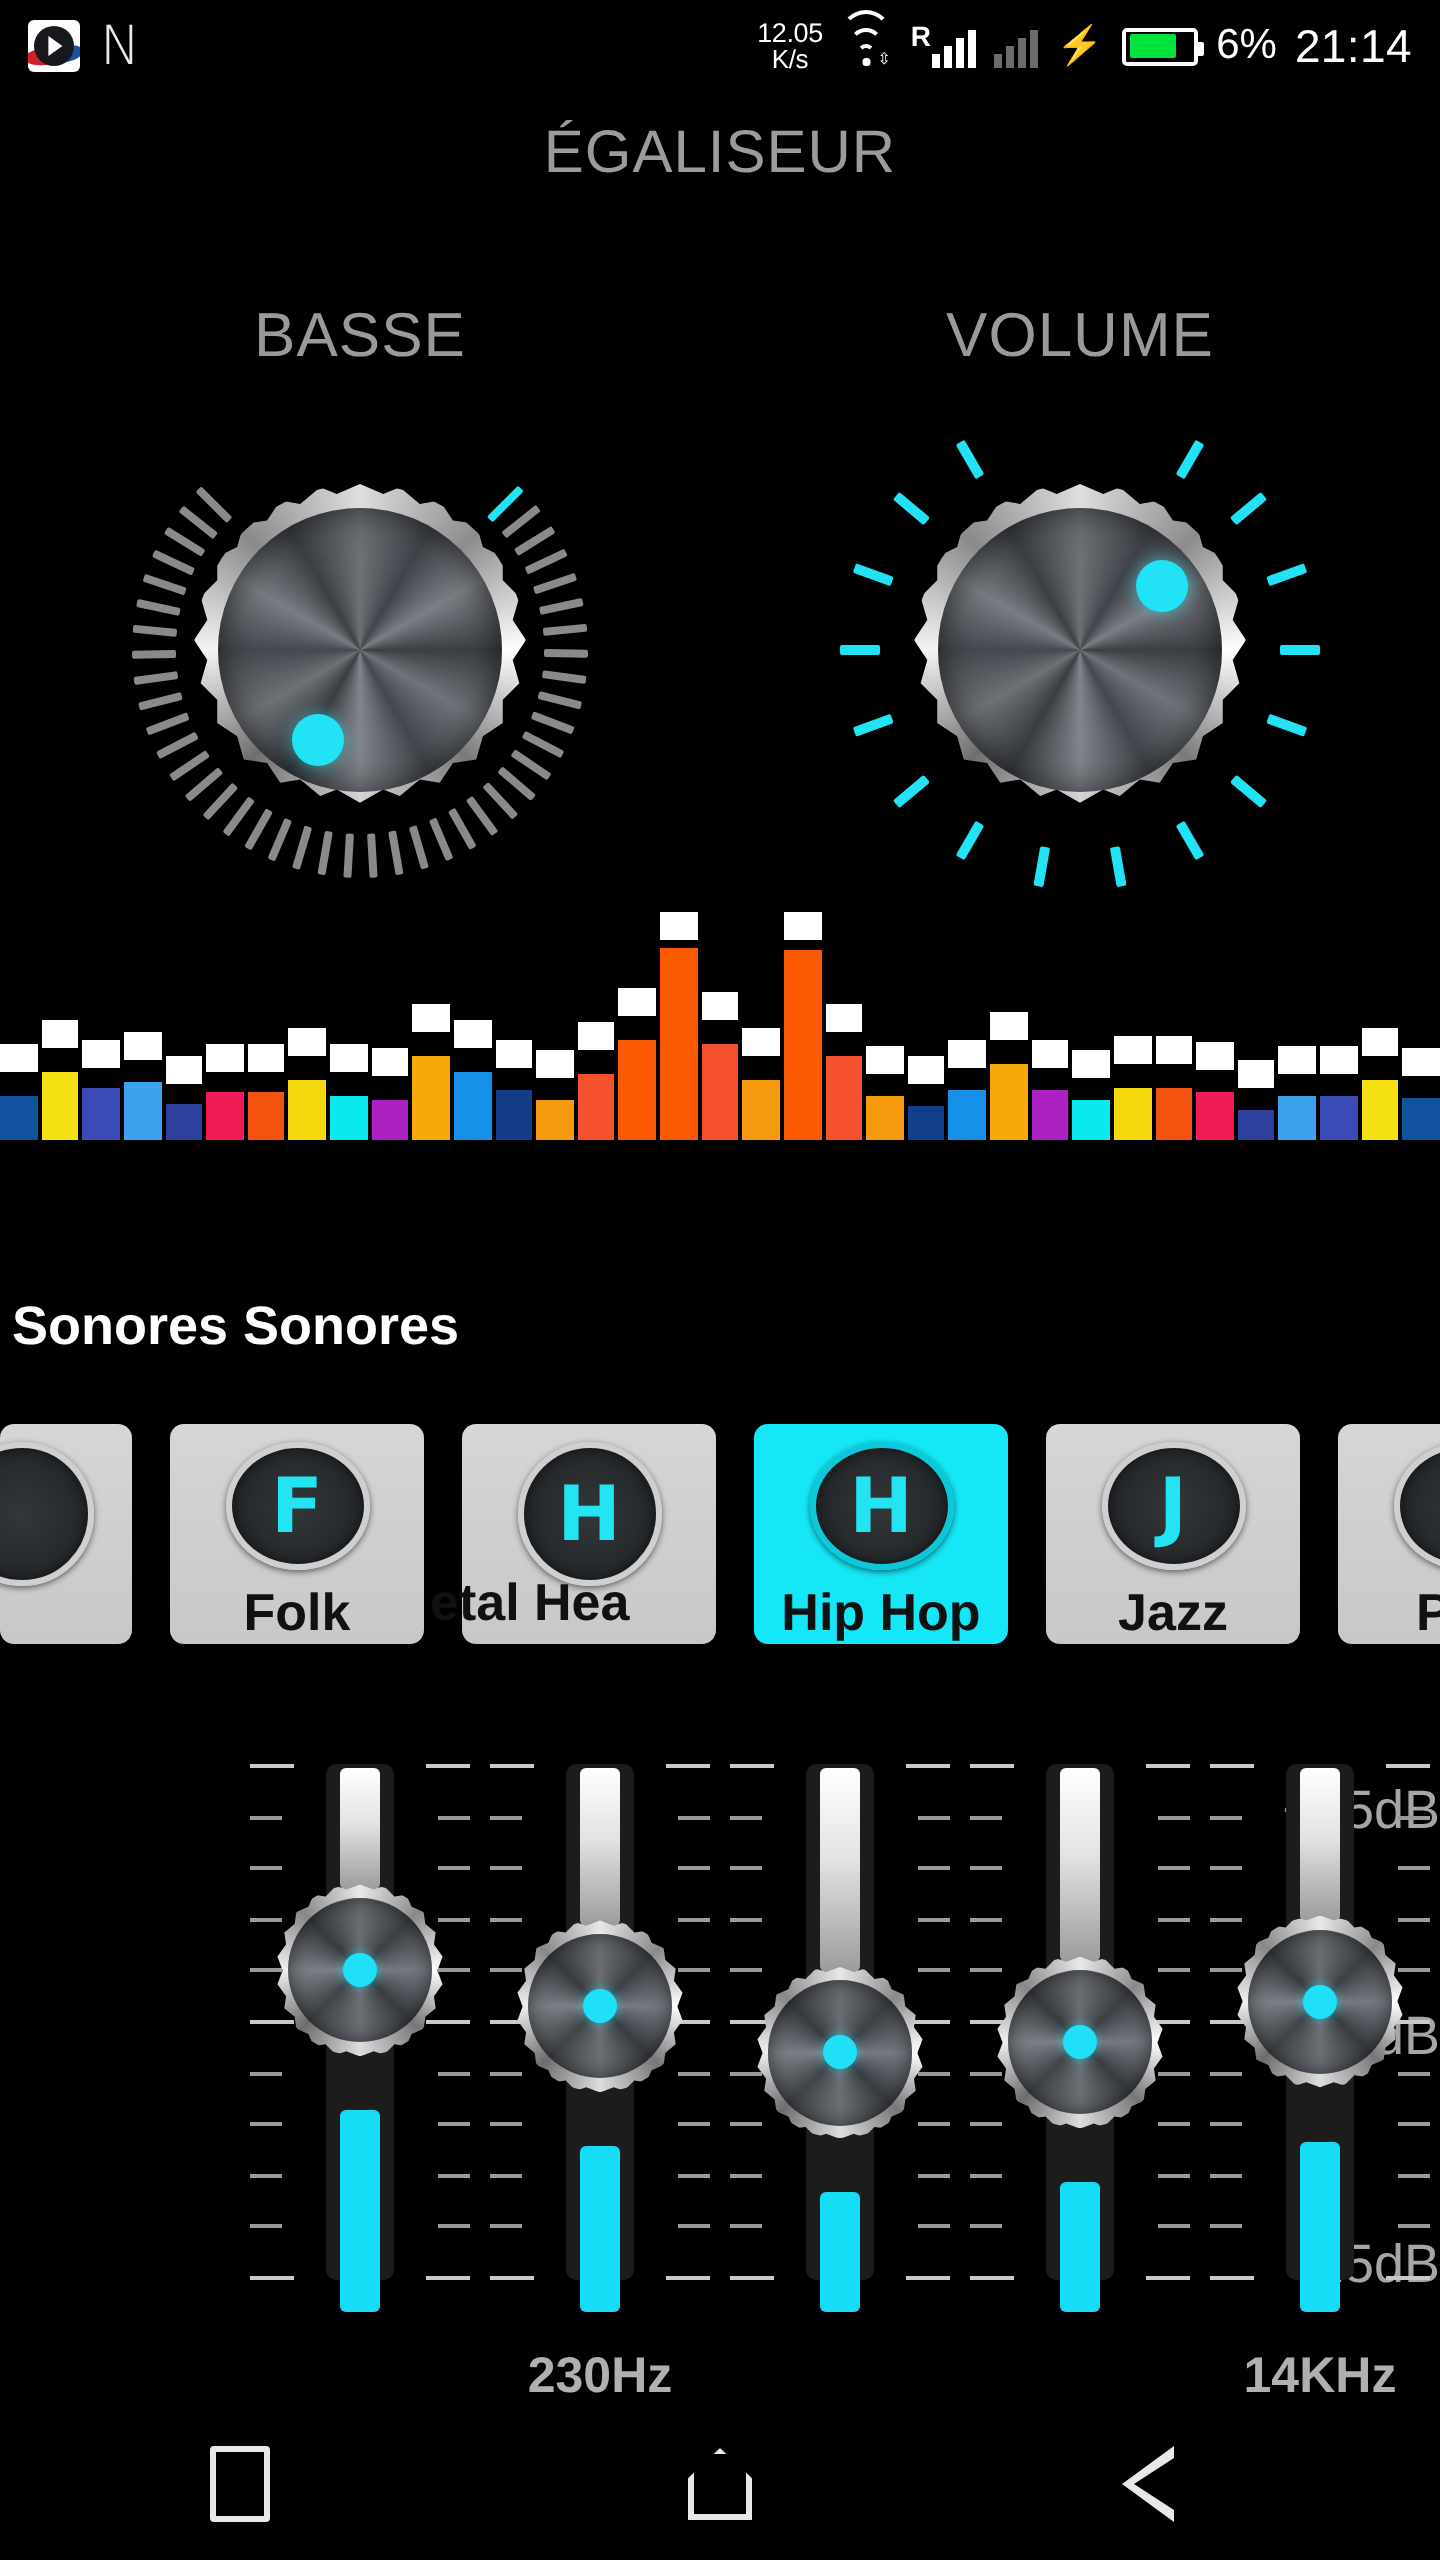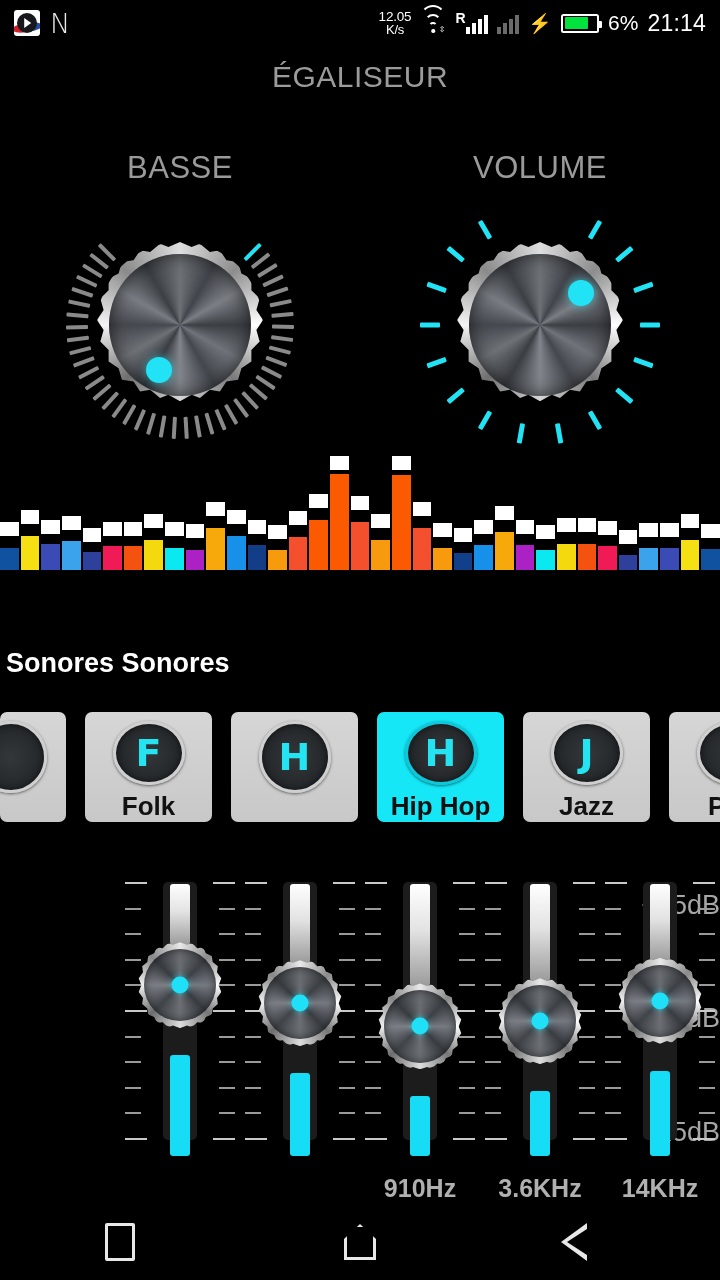--- a/index.html
+++ b/index.html
@@ -547,20 +547,21 @@
     <div class="preset partial">
       <div class="preset-badge"></div>
       <div class="preset-label"></div>
     </div>
     <div class="preset">
       <div class="preset-badge">F</div>
       <div class="preset-label">Folk</div>
     </div>
     <div class="preset clipped">
       <div class="preset-badge">H</div>
+      <div class="preset-label">etal     Hea</div>
     </div>
     <div class="preset selected">
       <div class="preset-badge">H</div>
       <div class="preset-label">Hip Hop</div>
     </div>
     <div class="preset">
       <div class="preset-badge">J</div>
       <div class="preset-label">Jazz</div>
     </div>
     <div class="preset">
@@ -634,20 +635,21 @@
         <i class="r" style="top: 242.4px;"></i>
         <i class="l long" style="top: 268px;"></i>
         <i class="r long" style="top: 268px;"></i>
       </div>
       <div class="thumb" style="top: 133.26px;">
         <div class="teeth"></div>
         <div class="face"></div>
         <div class="cdot"></div>
       </div>
     </div>
+    <div class="freq-label" style="left: 230px;">230Hz</div>
     <div class="slider" style="left: 365px;">
       <div class="track-box"></div>
       <div class="track-top" style="height: 102.48px;"></div>
       <div class="track-bot" style="height: 59.52px;"></div>
       <div class="ticks">
         <i class="l long" style="top: 12px;"></i>
         <i class="r long" style="top: 12px;"></i>
         <i class="l" style="top: 37.6px;"></i>
         <i class="r" style="top: 37.6px;"></i>
         <i class="l" style="top: 63.2px;"></i>
@@ -668,21 +670,20 @@
         <i class="r" style="top: 242.4px;"></i>
         <i class="l long" style="top: 268px;"></i>
         <i class="r long" style="top: 268px;"></i>
       </div>
       <div class="thumb" style="top: 156.48px;">
         <div class="teeth"></div>
         <div class="face"></div>
         <div class="cdot"></div>
       </div>
     </div>
-    <div class="freq-label" style="left: 350px;">910Hz</div>
     <div class="slider" style="left: 485px;">
       <div class="track-box"></div>
       <div class="track-top" style="height: 97.32px;"></div>
       <div class="track-bot" style="height: 64.68px;"></div>
       <div class="ticks">
         <i class="l long" style="top: 12px;"></i>
         <i class="r long" style="top: 12px;"></i>
         <i class="l" style="top: 37.6px;"></i>
         <i class="r" style="top: 37.6px;"></i>
         <i class="l" style="top: 63.2px;"></i>
@@ -703,21 +704,20 @@
         <i class="r" style="top: 242.4px;"></i>
         <i class="l long" style="top: 268px;"></i>
         <i class="r long" style="top: 268px;"></i>
       </div>
       <div class="thumb" style="top: 151.32px;">
         <div class="teeth"></div>
         <div class="face"></div>
         <div class="cdot"></div>
       </div>
     </div>
-    <div class="freq-label" style="left: 470px;">3.6KHz</div>
     <div class="slider" style="left: 605px;">
       <div class="track-box"></div>
       <div class="track-top" style="height: 76.68px;"></div>
       <div class="track-bot" style="height: 85.32px;"></div>
       <div class="ticks">
         <i class="l long" style="top: 12px;"></i>
         <i class="r long" style="top: 12px;"></i>
         <i class="l" style="top: 37.6px;"></i>
         <i class="r" style="top: 37.6px;"></i>
         <i class="l" style="top: 63.2px;"></i>

